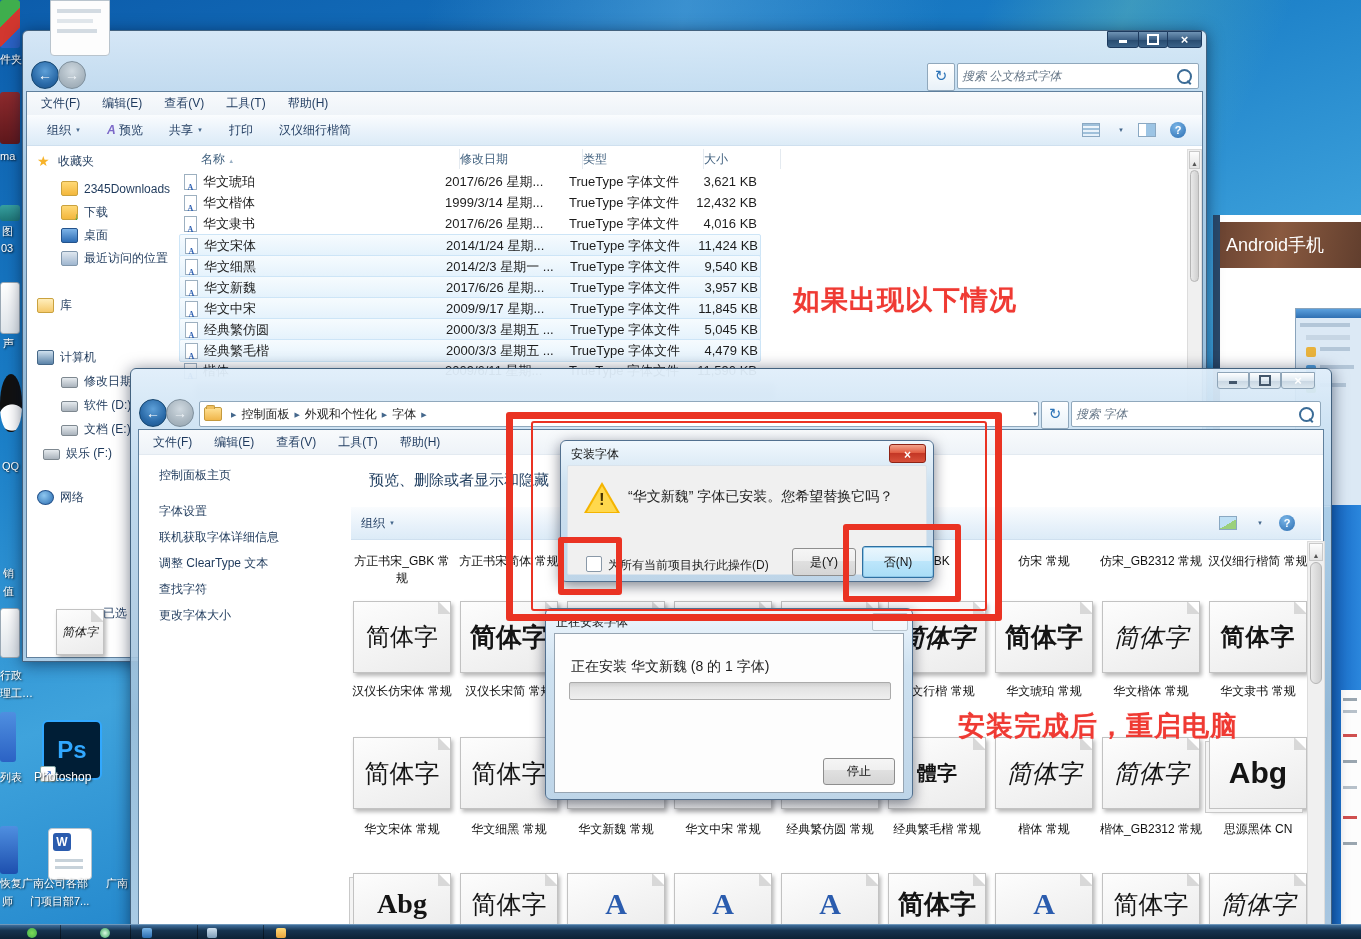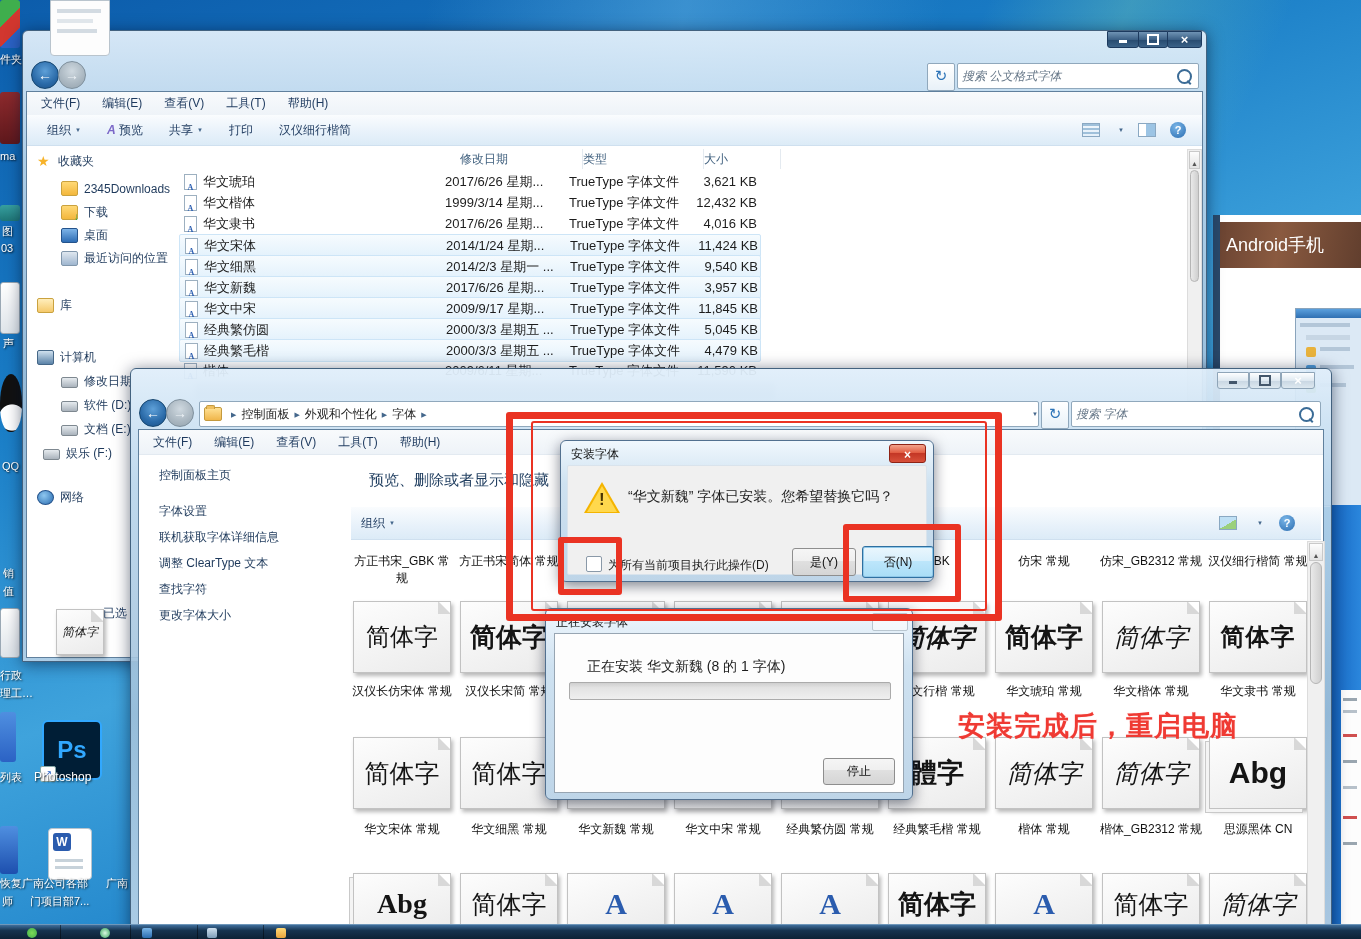--- a/index.html
+++ b/index.html
@@ -79,21 +79,21 @@
   .tlabel{position:absolute;width:106px;text-align:center;font-size:12px;color:#111;line-height:1.45}
   .pv{color:#141414}
   .pv-sg{font-family:"Liberation Serif","DejaVu Serif",serif;font-size:25px}
   .pv-fs{font-family:"Liberation Serif",serif;font-size:24px;font-weight:400}
   .pv-sb{font-family:"Liberation Serif",serif;font-size:26px;font-weight:700}
   .pv-xk{font-family:"Liberation Serif",serif;font-size:25px;font-style:italic;font-weight:600}
   .pv-hp{font-size:26px;font-weight:900}
   .pv-kt{font-family:"Liberation Serif",serif;font-size:25px;font-style:italic}
   .pv-ls{font-family:"Liberation Serif",serif;font-size:24px;font-weight:700;letter-spacing:1px}
   .pv-xh{font-size:25px;font-weight:300}
-  .pv-mk{font-family:Liberation Serif, serif;font-size:27px;font-weight:900}
+  .pv-mk{font-family:Liberation Serif, serif;font-size:20px;font-weight:900}
   .pv-abg{font-size:30px;font-weight:700}
   .pv-abg2{font-family:"Liberation Serif",serif;font-size:28px;font-weight:600}
   .pv-A{font-family:"Liberation Serif",serif;font-size:30px;font-weight:700;color:#2b5cae}
   
   .dlg{position:absolute;border:1px solid #52708f;border-radius:6px;
     background:linear-gradient(180deg,#f0f7fd,#cfe2f1 30%,#bed5e8);box-shadow:0 4px 14px rgba(0,10,30,.5)}
   .dtitle{position:absolute;left:10px;top:5px;font-size:12px;color:#111}
   .dclose{position:absolute;width:35px;height:17px;border:1px solid #8f2315;border-radius:3px;
     background:linear-gradient(#f2a38c,#e25d43 45%,#c23524 46%,#d8503a);text-align:center}
   .dclose::after{content:"×";color:#fff;font-weight:bold;font-size:12px;line-height:15px}
@@ -277,20 +277,21 @@
       <div class="sit" style="left:20px;top:414px">
           <span class="ic ic-drive"></span>
           <span>娱乐 (F:)</span>
         </div>
       <div class="sit" style="left:14px;top:458px">
           <span class="ic ic-net"></span>
           <span>网络</span>
         </div>
     </div>
 
+    <div class="hdr" style="left:172px;top:118px;width:258px"><span>名称</span> <span class="sortup"></span></div>
     <div class="hdr" style="left:431px;top:118px;width:122px"><span>修改日期</span></div>
     <div class="hdr" style="left:554px;top:118px;width:120px"><span>类型</span></div>
     <div class="hdr" style="left:675px;top:118px;width:76px"><span>大小</span></div>
 
     <div class="frow" style="top:140px">
         <span class="fdoc"></span>
         <span class="fc n">华文琥珀</span>
         <span class="fc d">2017/6/26 星期...</span>
         <span class="fc t">TrueType 字体文件</span>
         <span class="fc s">3,621 KB</span>
@@ -558,21 +559,21 @@
     <div class="scroll" style="left:1176px;top:172px;width:16px;height:396px">
       <div class="sarrow" style="top:1px"></div>
       <div class="sthumb" style="top:20px;height:120px"></div>
     </div>
   </div>
 
   <div class="dlg" style="left:545px;top:608px;width:366px;height:190px;z-index:40">
     <div class="dtitle">正在安装字体</div>
     <div class="abs" style="left:326px;top:4px;width:34px;height:16px;background:rgba(255,255,255,.55);border:1px solid #b9c6d0;border-radius:2px"></div>
     <div class="abs" style="left:8px;top:24px;width:348px;height:158px;background:#fdfdfd;border:1px solid #97a5b2">
-      <div class="abs" style="left:32px;top:24px;font-size:14px">正在安装 华文新魏 (8 的 1 字体)</div>
+      <div class="abs" style="left:16px;top:24px;font-size:14px">正在安装 华文新魏 (8 的 1 字体)</div>
       <div class="ptrack" style="left:14px;top:48px;width:320px"></div>
       <div class="b7" style="left:268px;top:124px;width:70px;height:25px">
           <span>停止</span>
         </div>
     </div>
   </div>
 
   <div class="dlg" style="left:560px;top:440px;width:372px;height:140px;z-index:45">
     <div class="dtitle">安装字体</div>
     <div class="dclose" style="left:328px;top:3px"></div>
@@ -587,20 +588,21 @@
       <div class="b7 def" style="left:294px;top:80px;width:70px;height:30px">
           <span>否(N)</span>
         </div>
     </div>
   </div>
 
   <div class="redbox" style="left:506px;top:412px;width:482px;height:195px;border-width:7px"></div>
   <div class="redbox" style="left:531px;top:421px;width:452px;height:186px;border-width:2px"></div>
   <div class="redbox" style="left:558px;top:537px;width:52px;height:46px;border-width:6px"></div>
   <div class="redbox" style="left:843px;top:524px;width:106px;height:66px;border-width:6px"></div>
+  <div class="redtxt" style="left:793px;top:282px">如果出现以下情况</div>
   <div class="redtxt" style="left:958px;top:708px">安装完成后，重启电脑</div>
 
   <div class="taskbar">
     <div class="tbi" style="left:27px;background:radial-gradient(circle,#7ed957,#3fae4d);border-radius:50%"></div>
     <div class="tsep" style="left:60px"></div>
     <div class="tbi" style="left:100px;background:radial-gradient(circle,#d8f8e0,#2fa05a);border-radius:50%"></div>
     <div class="tsep" style="left:130px"></div>
     <div class="tbi" style="left:142px;background:linear-gradient(#7ab6e8,#2a6cb0)"></div>
     <div class="tsep" style="left:197px"></div>
     <div class="tbi" style="left:207px;background:linear-gradient(#cfe0ee,#7d9cb8)"></div>

